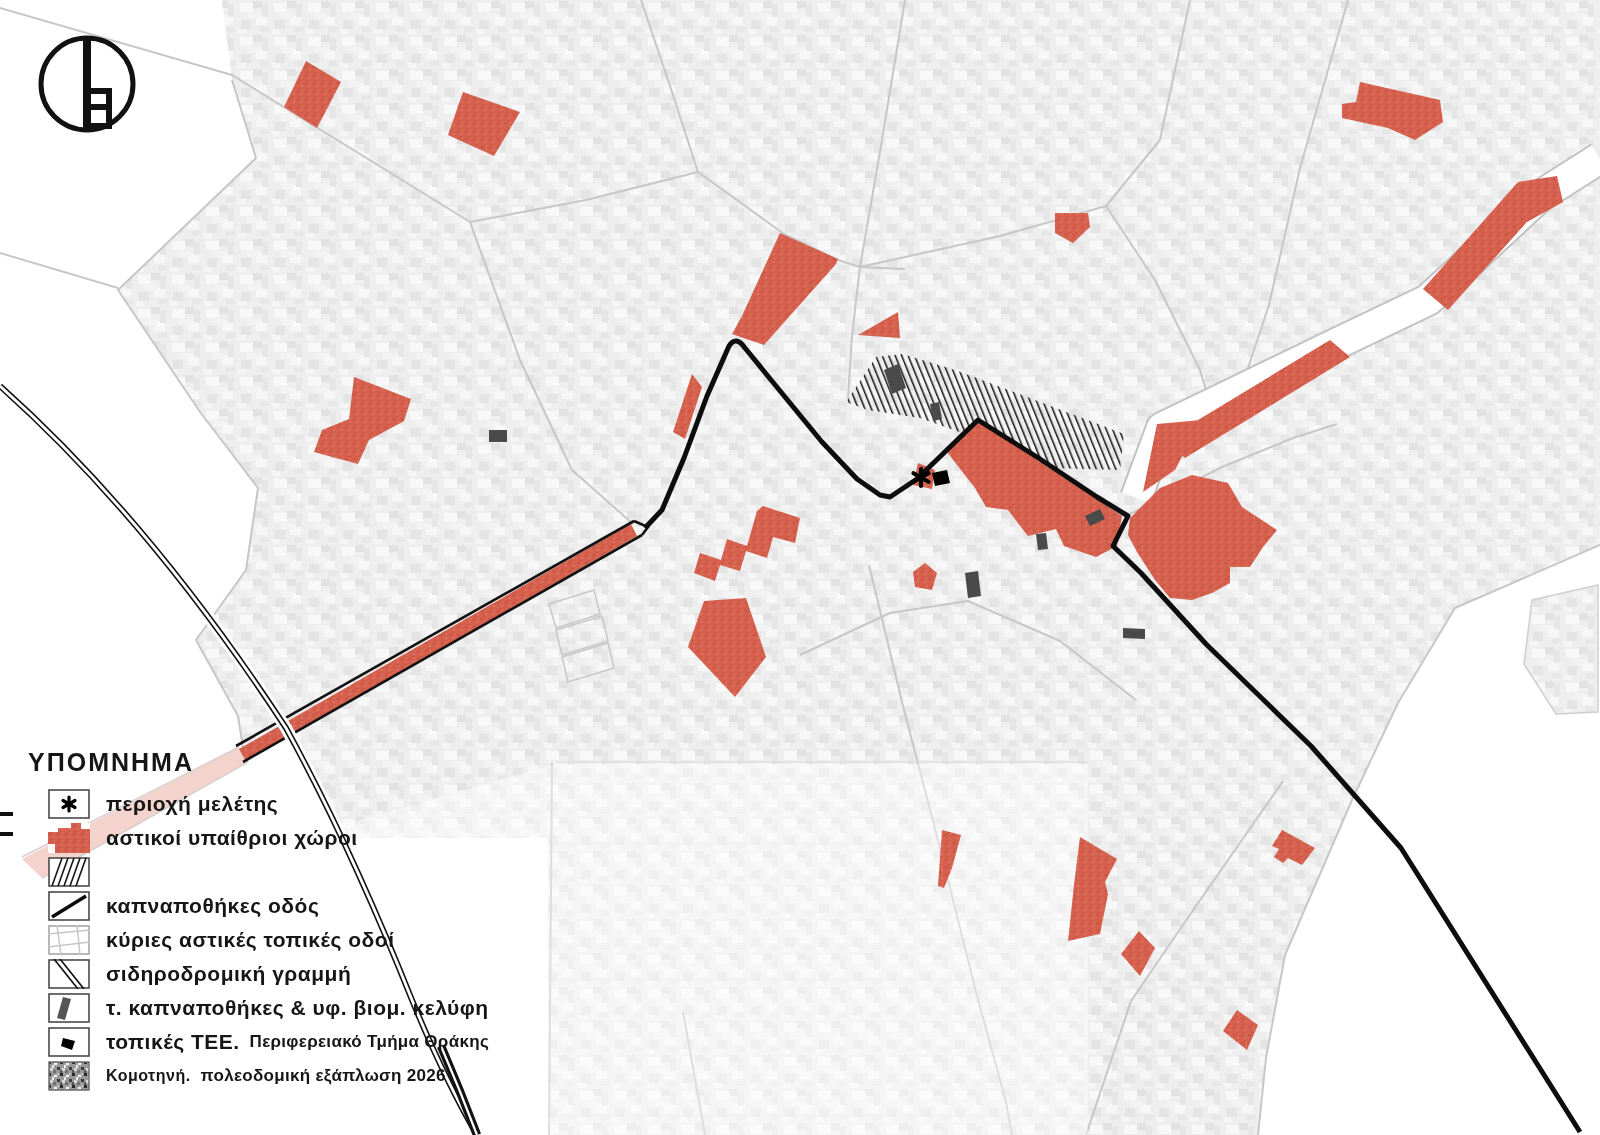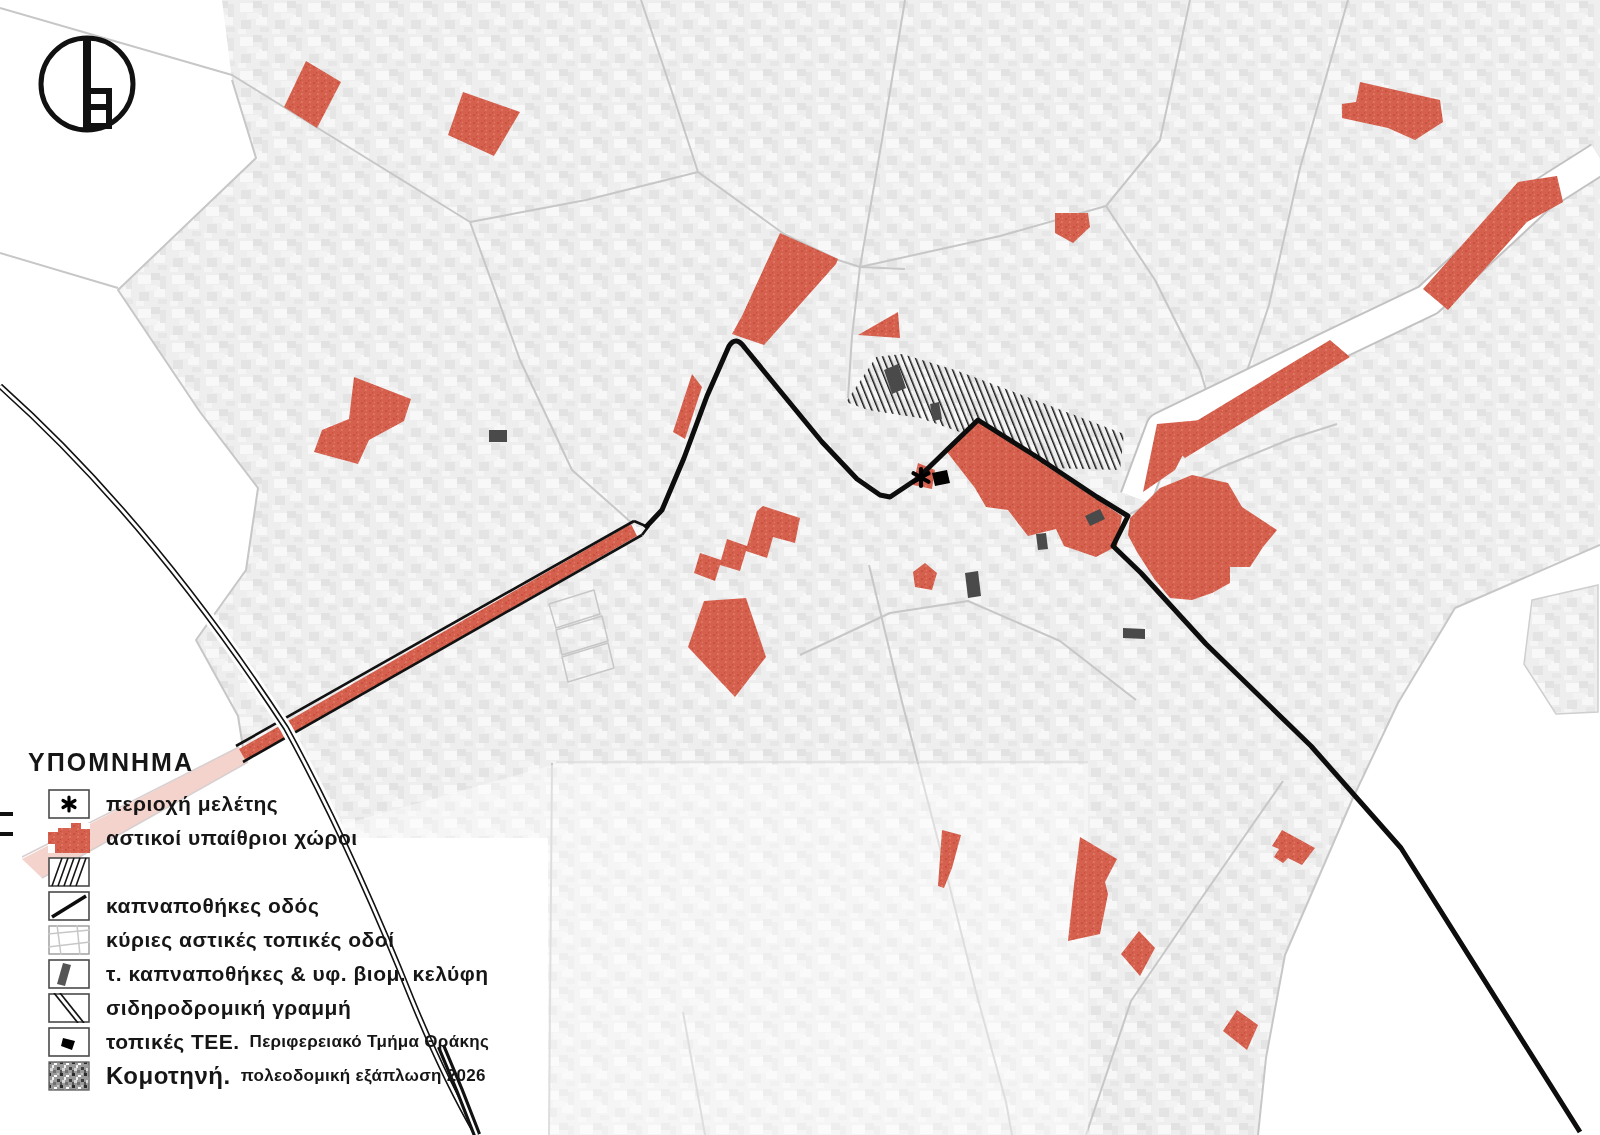--- a/index.html
+++ b/index.html
@@ -233,44 +233,44 @@
             <line x1="0" y1="22" x2="42" y2="17"></line>
             <line x1="29" y1="0" x2="32" y2="30"></line>
         </g>
       </svg>
       <span class="llabel">κύριες αστικές τοπικές οδοί</span>
     </div>
 
     <div class="lrow">
       <svg class="swatch" viewBox="0 0 42 30">
         <rect x="1" y="1" width="40" height="28" fill="#ffffff" stroke="#4a4a4a" stroke-width="1.6"></rect>
-        <polygon points="9,25 15,4 23,6 17,27" fill="#555555"></polygon>
-      </svg>
-      <span class="llabel">τ. καπναποθήκες &amp; υφ. βιομ. κελύφη</span>
-    </div>
-
-    <div class="lrow">
-      <svg class="swatch" viewBox="0 0 42 30">
-        <rect x="1" y="1" width="40" height="28" fill="#ffffff" stroke="#4a4a4a" stroke-width="1.6"></rect>
         <line x1="6" y1="0" x2="30" y2="30" stroke="#141414" stroke-width="1.7"></line>
         <line x1="12" y1="0" x2="36" y2="30" stroke="#141414" stroke-width="1.7"></line>
       </svg>
       <span class="llabel">σιδηροδρομική γραμμή</span>
     </div>
 
     <div class="lrow">
       <svg class="swatch" viewBox="0 0 42 30">
         <rect x="1" y="1" width="40" height="28" fill="#ffffff" stroke="#4a4a4a" stroke-width="1.6"></rect>
+        <polygon points="9,25 15,4 23,6 17,27" fill="#555555"></polygon>
+      </svg>
+      <span class="llabel">τ. καπναποθήκες &amp; υφ. βιομ. κελύφη</span>
+    </div>
+
+    <div class="lrow">
+      <svg class="swatch" viewBox="0 0 42 30">
+        <rect x="1" y="1" width="40" height="28" fill="#ffffff" stroke="#4a4a4a" stroke-width="1.6"></rect>
         <polygon points="15,11 27,14 24,23 13,19" fill="#000000"></polygon>
       </svg>
       <span class="llabel">τοπικές ΤΕΕ.</span>
       <span class="lsub">Περιφερειακό Τμήμα Θράκης</span>
     </div>
 
     <div class="lrow">
       <svg class="swatch" viewBox="0 0 42 30">
         <rect x="1" y="1" width="40" height="28" fill="url(#noisebw)" stroke="#666666" stroke-width="1.4"></rect>
       </svg>
-      <span class="llabel" style="font-size:24px;">Κομοτηνή.</span>
+      <span class="llabel" style="font-size:16px;">Κομοτηνή.</span>
       <span class="lsub">πολεοδομική εξάπλωση 2026</span>
     </div>
   </div>
 </div>
 
 </body></html>

